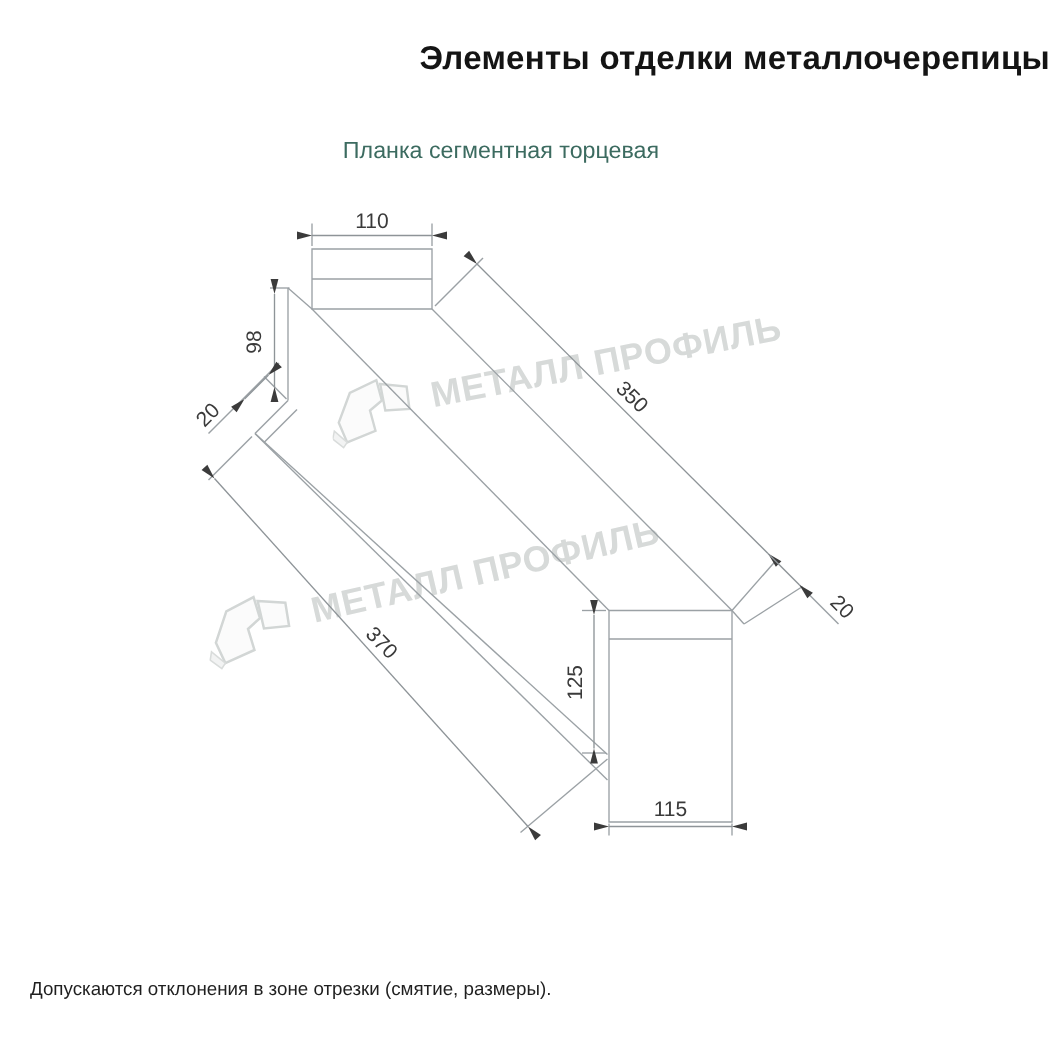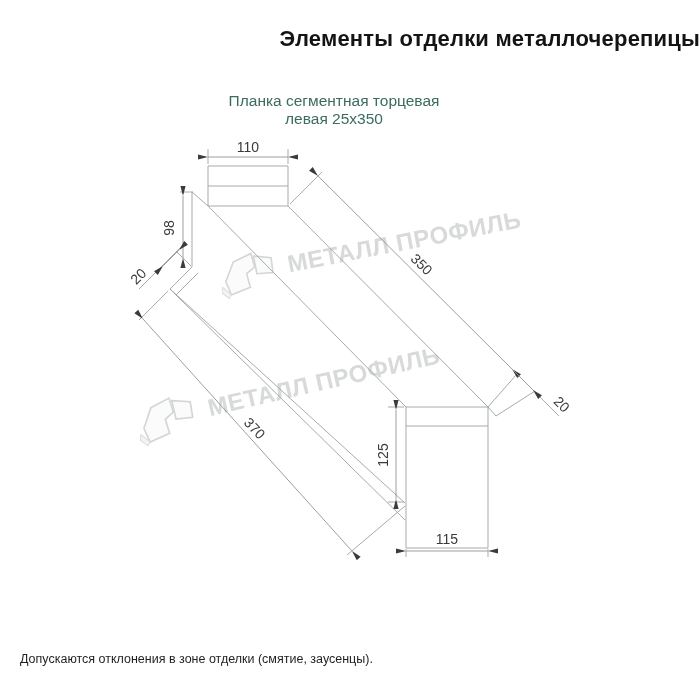--- a/index.html
+++ b/index.html
@@ -35,21 +35,20 @@
     font-size:12.5px;line-height:21px;color:#1f1f1f;
   }
 </style>
 </head>
 <body>
 
 <div class="page-title">Элементы отделки металлочерепицы</div>
 
 <div class="product-name">
   <div>Планка сегментная торцевая</div>
-  <div>левая 25x350</div>
 </div>
 
 <div class="wm" id="wm1">
   <svg width="62" height="46" viewBox="0 0 62 46">
     <path d="M6,28 L17,10 L36,5 L37,19 L28,24 L29,38 L9,42 Z" fill="#fbfbfb" stroke="#d2d6d5" stroke-width="1.6"></path>
     <path d="M38,8 L55,13 L54,28 L38,26 Z" fill="#fbfbfb" stroke="#d2d6d5" stroke-width="1.6"></path>
     <path d="M2,33 L9,42 L6,45 L0,38 Z" fill="#f2f3f3" stroke="#d9dcdb" stroke-width="1"></path>
   </svg>
   <span class="wm-text">МЕТАЛЛ ПРОФИЛЬ</span>
 </div>
@@ -128,14 +127,14 @@
     <text class="dim-text" x="139" y="281" transform="rotate(-45 139 277)">20</text>
     <text class="dim-text" x="421" y="269" transform="rotate(44 421 265)">350</text>
     <text class="dim-text" x="561" y="409" transform="rotate(45 561 405)">20</text>
     <text class="dim-text" x="254" y="433" transform="rotate(46 254 429)">370</text>
     <text class="dim-text" x="384" y="459" transform="rotate(-90 384 455)">125</text>
     <text class="dim-text" x="447" y="544">115</text>
   </g>
 </svg>
 
 <div class="footer">
-  <div>Допускаются отклонения в зоне отделки (смятие, заусенцы).</div>
+  <div>Допускаются отклонения в зоне отрезки (смятие, размеры).</div>
 </div>
 
 </body></html>

